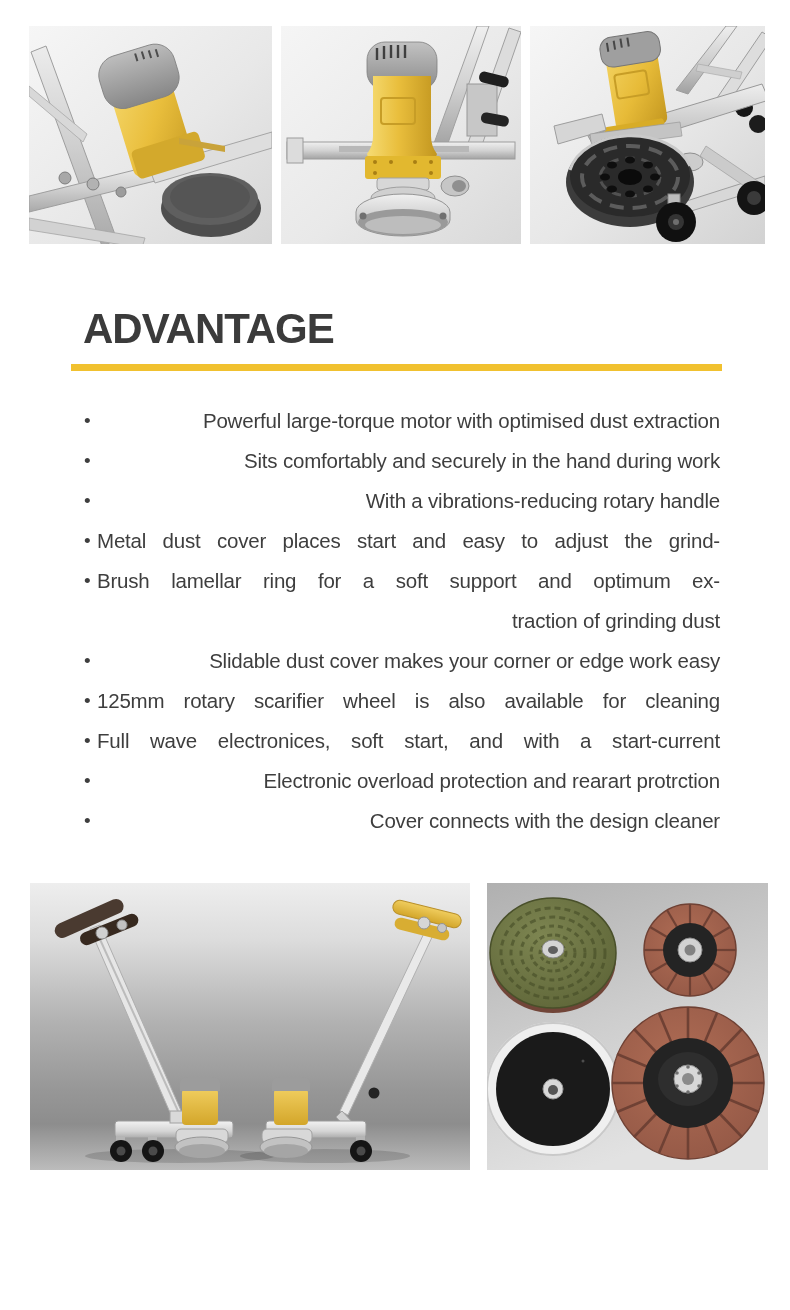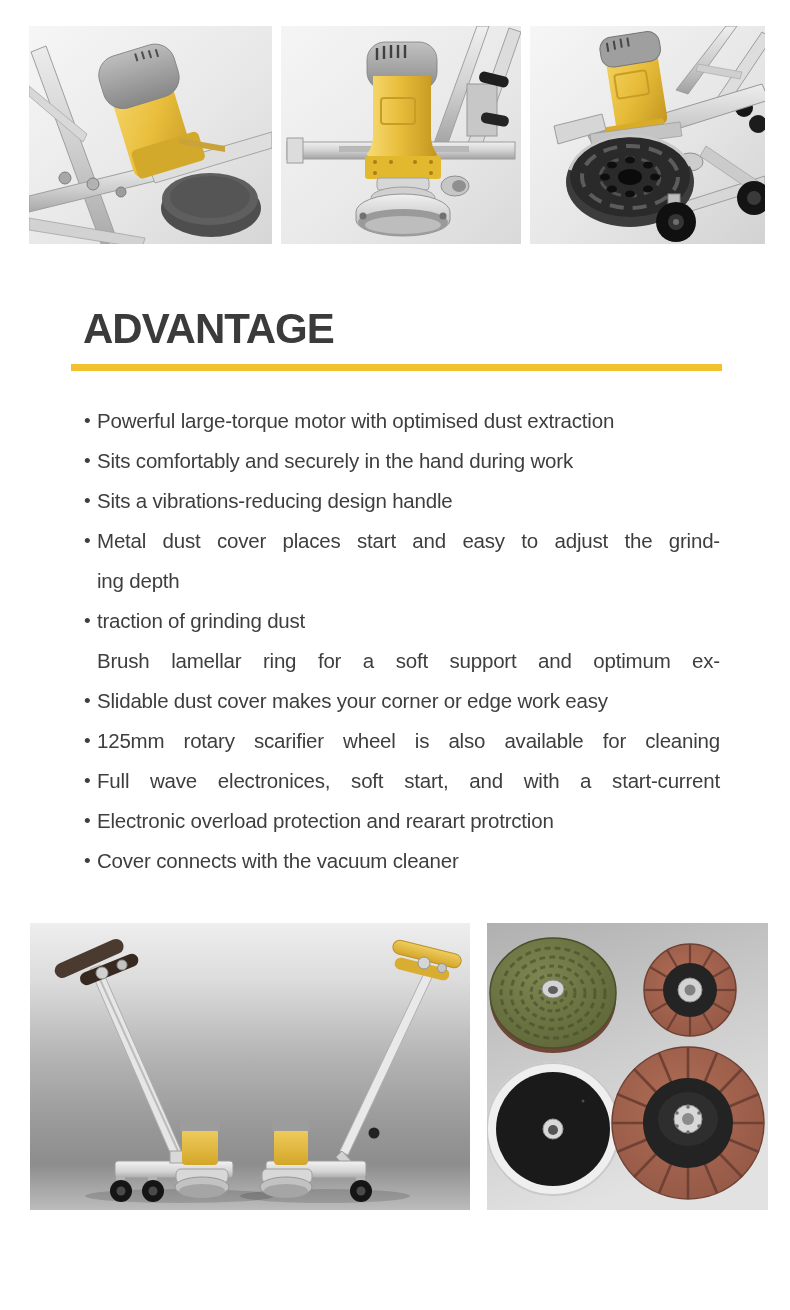--- a/index.html
+++ b/index.html
@@ -22,21 +22,21 @@
   
   .advantage h1{
     margin:64px 0 0 83px;
     font-size:42px;line-height:1;font-weight:700;color:#3b3b3b;letter-spacing:-1px;
   }
   .underline{margin:14px 0 0 71px;width:651px;height:7px;background:#f1c12f;}
   ul.adv-list{list-style:none;margin:30px 0 0 83px;padding:0;width:637px;}
   li.adv-item{position:relative;padding-left:14px;color:#3e3e3e;
     font-size:20.5px;line-height:40px;letter-spacing:-0.2px;}
   li.adv-item .marker{position:absolute;left:1px;top:0;line-height:40px;font-size:19px;color:#3e3e3e;}
-  li.adv-item .line{min-height:40px;}
+  li.adv-item .line{min-height:40px;text-align:right;}
   li.adv-item .line.just{text-align:justify;text-align-last:justify;}
 </style>
 </head>
 <body>
 
 <div class="page">
 
   <div class="gallery-top">
 
     <figure>
@@ -259,51 +259,50 @@
         <li class="adv-item">
           <span class="marker">•</span>
           <div class="line">Powerful large-torque motor with optimised dust extraction</div>
         </li>
         <li class="adv-item">
           <span class="marker">•</span>
           <div class="line">Sits comfortably and securely in the hand during work</div>
         </li>
         <li class="adv-item">
           <span class="marker">•</span>
-          <div class="line">Sits a vibrations-reducing design handle</div>
+          <div class="line">With a vibrations-reducing rotary handle</div>
         </li>
         <li class="adv-item">
           <span class="marker">•</span>
           <div class="line just">Metal dust cover places start and easy to adjust the grind-</div>
-          <div class="line">ing depth</div>
-        </li>
-        <li class="adv-item">
-          <span class="marker">•</span>
+        </li>
+        <li class="adv-item">
+          <span class="marker">•</span>
+          <div class="line just">Brush lamellar ring for a soft support and optimum ex-</div>
           <div class="line">traction of grinding dust</div>
-          <div class="line just">Brush lamellar ring for a soft support and optimum ex-</div>
         </li>
         <li class="adv-item">
           <span class="marker">•</span>
           <div class="line">Slidable dust cover makes your corner or edge work easy</div>
         </li>
         <li class="adv-item">
           <span class="marker">•</span>
           <div class="line just">125mm rotary scarifier wheel is also available for cleaning</div>
         </li>
         <li class="adv-item">
           <span class="marker">•</span>
           <div class="line just">Full wave electronices, soft start, and with a start-current</div>
         </li>
         <li class="adv-item">
           <span class="marker">•</span>
           <div class="line">Electronic overload protection and rearart protrction</div>
         </li>
         <li class="adv-item">
           <span class="marker">•</span>
-          <div class="line">Cover connects with the vacuum cleaner</div>
+          <div class="line">Cover connects with the design cleaner</div>
         </li>
       </ul>
   </section>
 
   <div class="gallery-bottom">
 
     <figure>
       <svg viewBox="0 0 440 287" xmlns="http://www.w3.org/2000/svg" aria-label="two-floor-grinders-with-long-handles">
         <defs>
           <linearGradient id="bg4" x1="0" y1="0" x2="0" y2="1">

